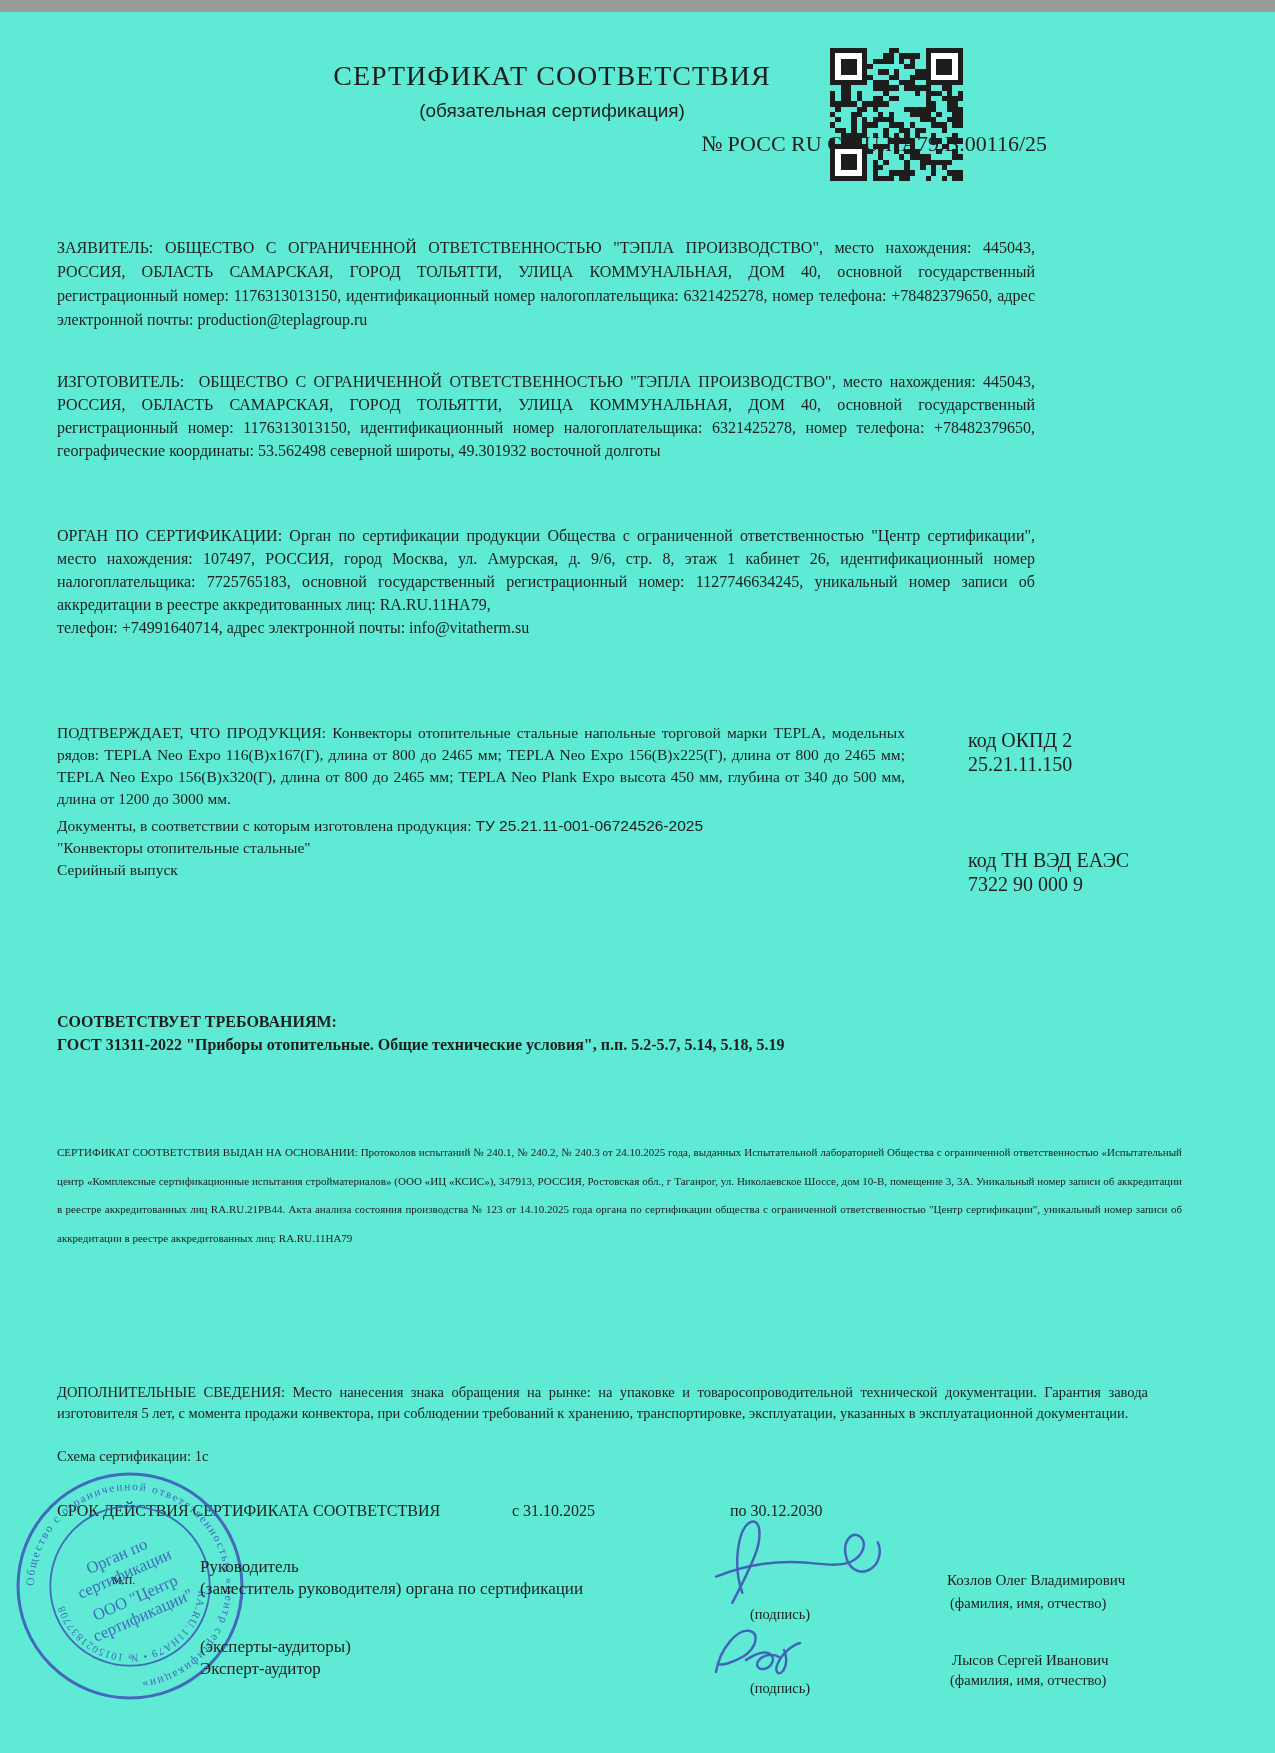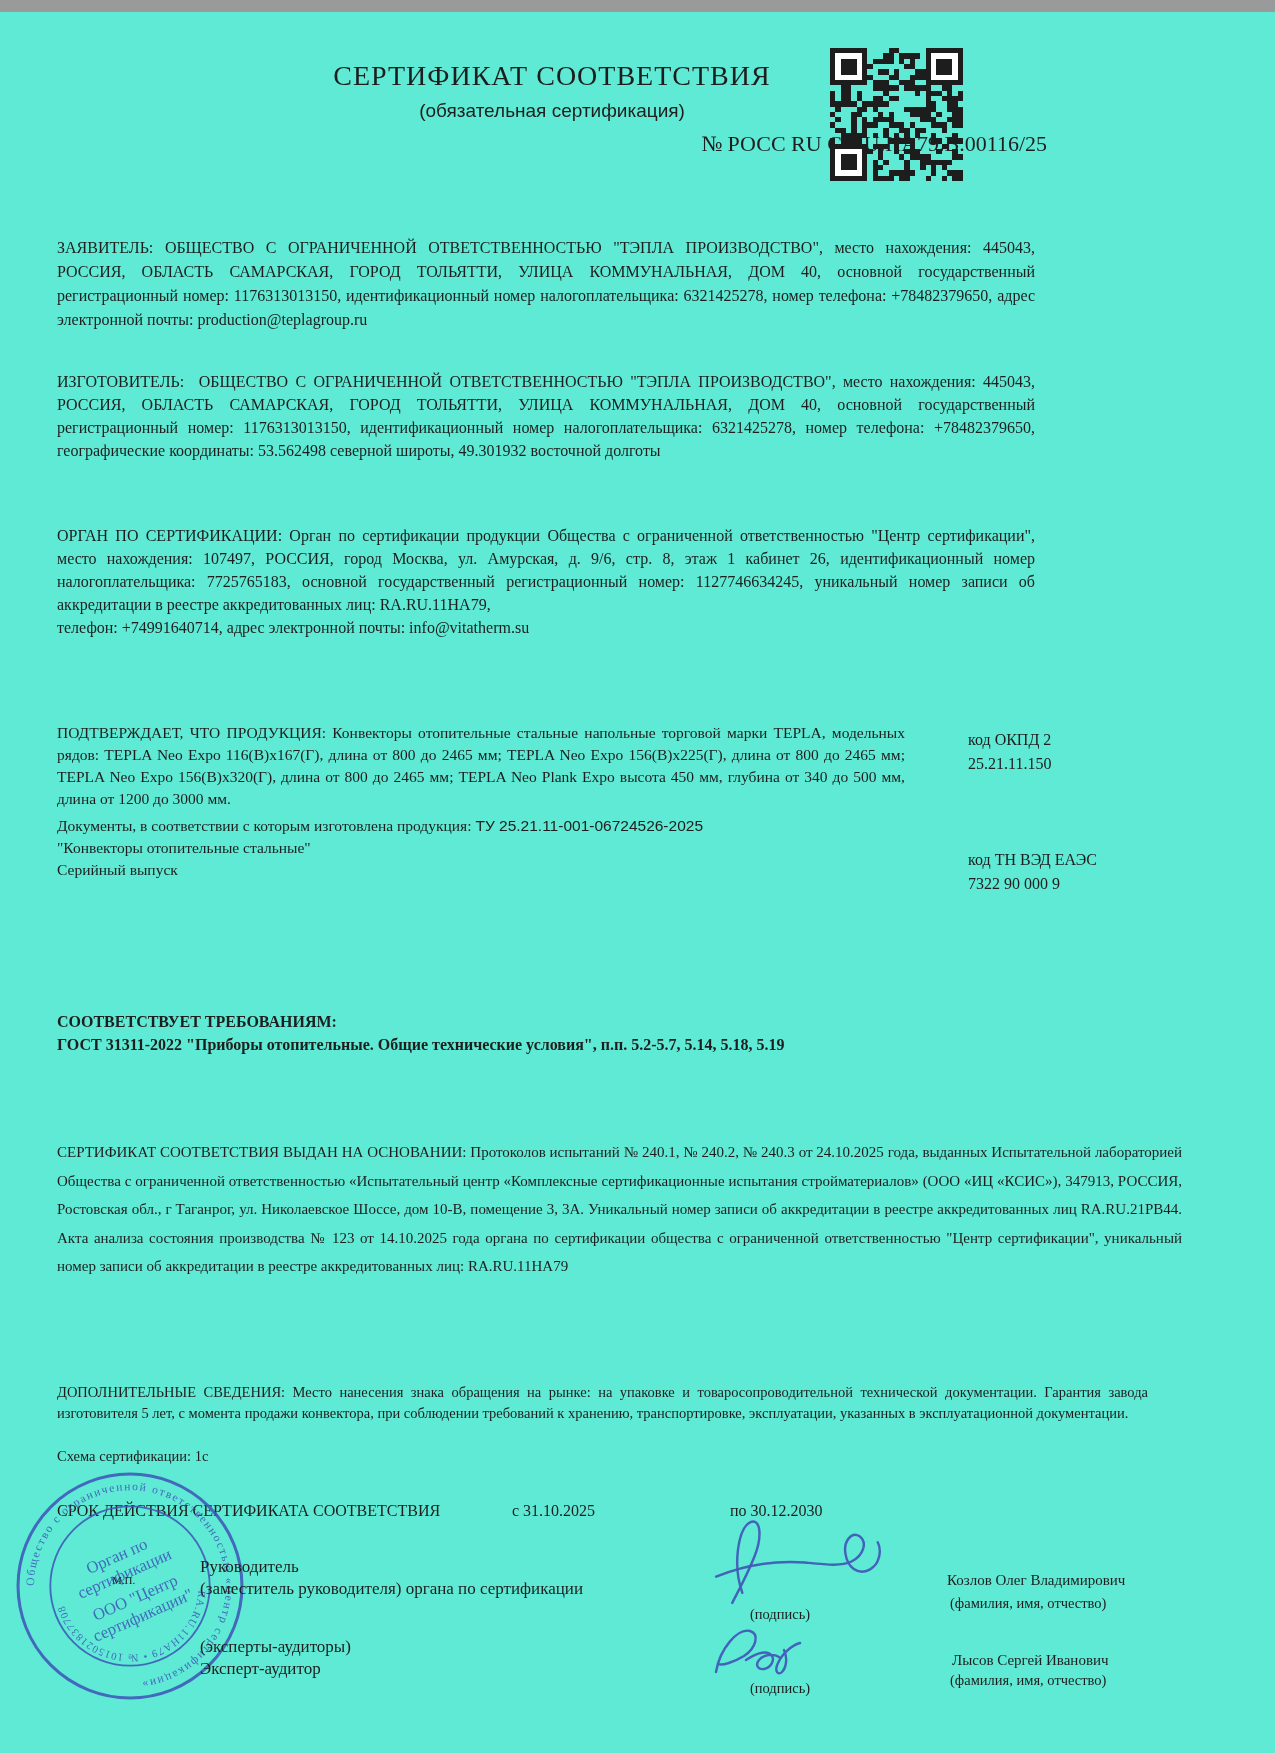--- a/index.html
+++ b/index.html
@@ -16,26 +16,26 @@
   .doc-number{font-size:22px;margin-top:9px;text-align:right;}
   .qr{left:830px;top:36px;width:133px;height:133px;}
   .qr svg{width:100%;height:100%;display:block;}
   .para{font-size:16px;line-height:23px;}
   .applicant{left:57px;top:224px;width:978px;line-height:24px;}
   .manufacturer{left:57px;top:358px;width:978px;}
   .certbody{left:57px;top:512px;width:978px;font-family:Liberation Serif, serif;}
   .product{left:57px;top:710px;width:848px;font-size:15.5px;line-height:22px;}
   .product-extra{margin-top:5px;}
   .docs-value{font-family:"Liberation Sans", sans-serif;}
-  .code-block{width:200px;font-size:16px;line-height:24px;}
+  .code-block{width:200px;font-size:20px;line-height:24px;}
   .code-okpd{left:968px;top:716px;}
   .code-tnved{left:968px;top:836px;}
   .code-value{}
   .compliance{left:57px;top:998px;width:1000px;font-size:16px;line-height:23px;font-weight:bold;}
-  .basis{left:57px;top:1126px;width:1125px;font-size:15px;line-height:28.5px;}
+  .basis{left:57px;top:1126px;width:1125px;font-size:11px;line-height:28.5px;}
   .additional{left:57px;top:1370px;width:1091px;font-size:14.5px;line-height:21px;}
   .scheme{left:57px;top:1436px;font-size:14.5px;}
   .validity-label{left:57px;top:1490px;font-size:16px;}
   .validity-from{left:512px;top:1490px;font-size:16px;}
   .validity-to{left:730px;top:1490px;font-size:16px;}
   .role{font-size:17px;line-height:22px;}
   .role-head{left:200px;top:1544px;width:440px;}
   .role-expert{left:200px;top:1624px;width:440px;}
   .sign-caption{width:170px;text-align:center;font-size:14.5px;}
   .sign1-caption{left:695px;top:1594px;}

